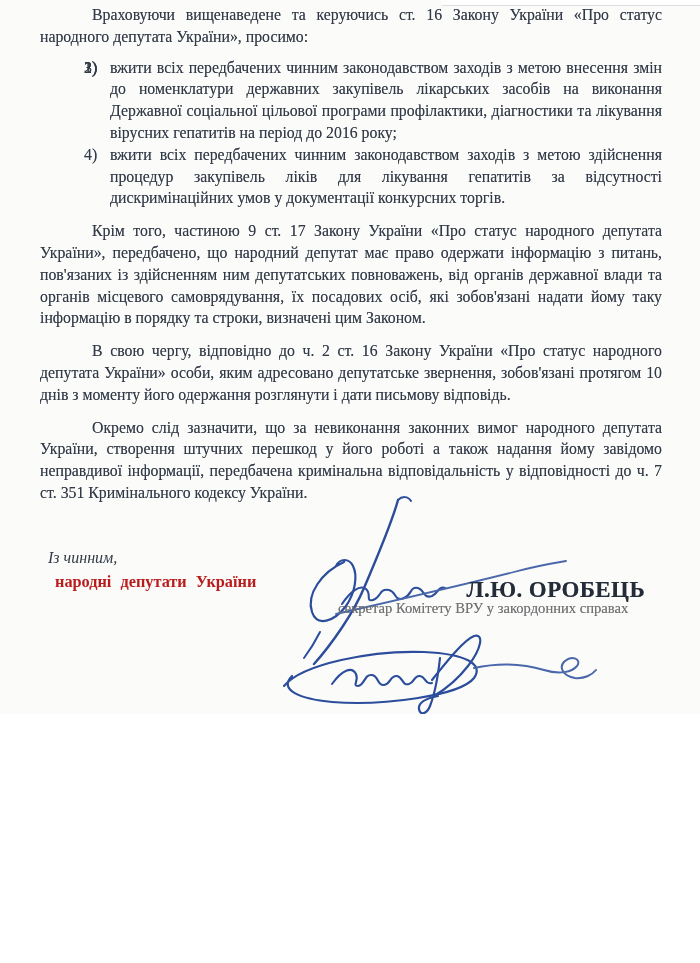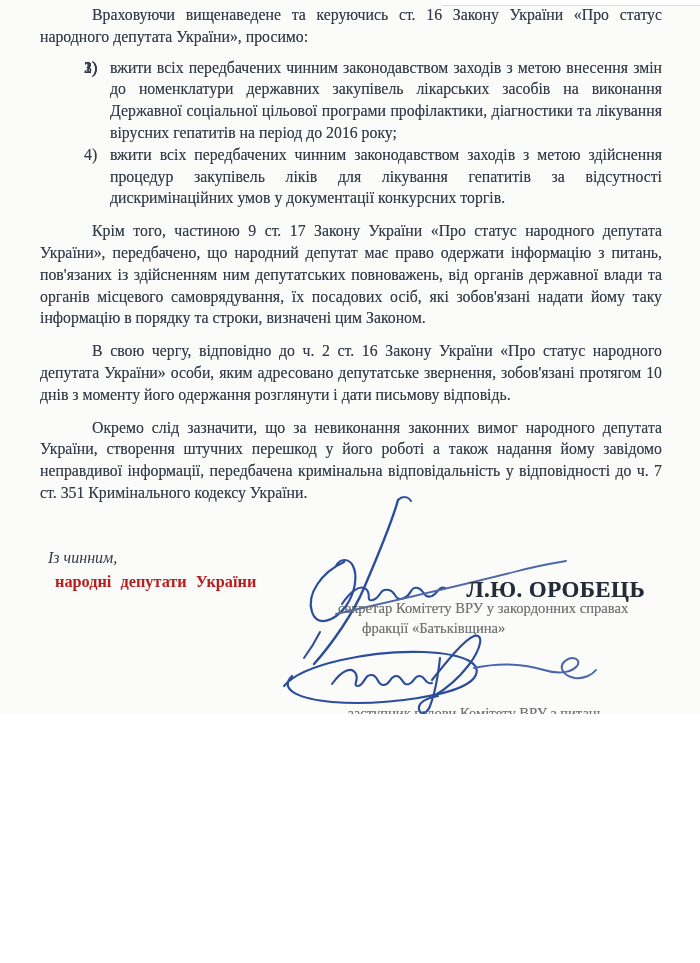--- a/index.html
+++ b/index.html
@@ -102,32 +102,30 @@
   <svg class="sig-svg sig1" width="320" height="180" viewBox="0 0 320 180" fill="none">
     <path d="M128,8 C122,30 106,68 94,96 C84,120 62,152 44,172" stroke="#2b4d9b" stroke-width="2.4" stroke-linecap="round"></path>
     <path d="M74,70 C52,80 36,102 42,120 C47,135 64,130 76,114 C85,101 88,84 83,74 C79,66 70,66 66,74" stroke="#2b4d9b" stroke-width="2.2" stroke-linecap="round"></path>
     <path d="M72,112 C80,100 90,92 96,97 C102,102 95,110 103,108 C111,106 109,96 119,98 C127,100 124,110 134,106 C142,103 140,94 148,96 C155,98 153,107 162,104 C169,101 168,94 175,96" stroke="#2b4d9b" stroke-width="2.1" stroke-linecap="round"></path>
     <path d="M66,122 C110,112 180,96 244,80 C266,74 284,71 296,69" stroke="#4a67ab" stroke-width="1.8" stroke-linecap="round"></path>
     <path d="M128,8 C132,4 138,4 141,9" stroke="#2b4d9b" stroke-width="2" stroke-linecap="round"></path>
   </svg>
 
   <div class="sig-name name1">Л.Ю. ОРОБЕЦЬ</div>
   <div class="sig-title t1a">секретар Комітету ВРУ у закордонних справах</div>
-  <div class="sig-title t1b">фракції «Батьківщина»</div>
 
   <svg class="sig-svg sig2" width="345" height="110" viewBox="0 0 345 110" fill="none">
     <path d="M22,62 C40,40 110,26 162,28 C204,30 222,40 212,54 C198,72 120,82 70,78 C38,75 16,66 30,52" stroke="#2b4d9b" stroke-width="2.2" stroke-linecap="round"></path>
     <path d="M70,60 C80,46 90,42 94,50 C97,57 90,62 96,62 C103,61 102,50 110,51 C117,52 115,62 122,61 C129,60 128,51 135,52 C141,53 140,62 147,60 C153,58 152,51 158,52 C164,53 163,61 170,59" stroke="#2b4d9b" stroke-width="2.1" stroke-linecap="round"></path>
     <path d="M170,56 C186,36 202,16 212,12 C222,9 220,24 206,42 C196,55 182,66 172,72" stroke="#2b4d9b" stroke-width="2.2" stroke-linecap="round"></path>
     <path d="M178,34 C176,52 172,72 168,82 C165,90 158,92 157,85 C156,78 166,74 176,72" stroke="#2b4d9b" stroke-width="2.2" stroke-linecap="round"></path>
     <path d="M212,44 C240,38 262,40 282,46 C298,51 310,48 315,42 C320,35 310,31 303,37 C296,43 301,52 313,54 C322,55 330,51 334,46" stroke="#4a67ab" stroke-width="2" stroke-linecap="round"></path>
     <path d="M58,8 C54,16 48,26 42,34" stroke="#2b4d9b" stroke-width="2" stroke-linecap="round"></path>
   </svg>
 
-  <div class="sig-title t2a">заступник голови Комітету ВРУ з питань</div>
   <div class="sig-title t2b">економічної політики, фракції «Свобода</div>
 
   <div class="speck" style="left:252px; top:861px; width:3px; height:5px; background:#4a67ab; opacity:.55;"></div>
   <div class="speck" style="left:281px; top:869px; width:3px; height:3px; background:#8a8f98; opacity:.4;"></div>
   <div class="speck" style="left:216px; top:868px; width:2px; height:2px; background:#8a8f98; opacity:.4;"></div>
   <div class="speck" style="left:165px; top:881px; width:2px; height:2px; background:#9aa0a8; opacity:.4;"></div>
   <div class="speck" style="left:330px; top:876px; width:2px; height:3px; background:#7d8aa8; opacity:.4;"></div>
   <div class="speck" style="left:133px; top:196px; width:3px; height:3px; background:#9aa0a8; opacity:.35;"></div>
   <div class="speck" style="left:491px; top:897px; width:2px; height:2px; background:#9aa0a8; opacity:.35;"></div>
 

